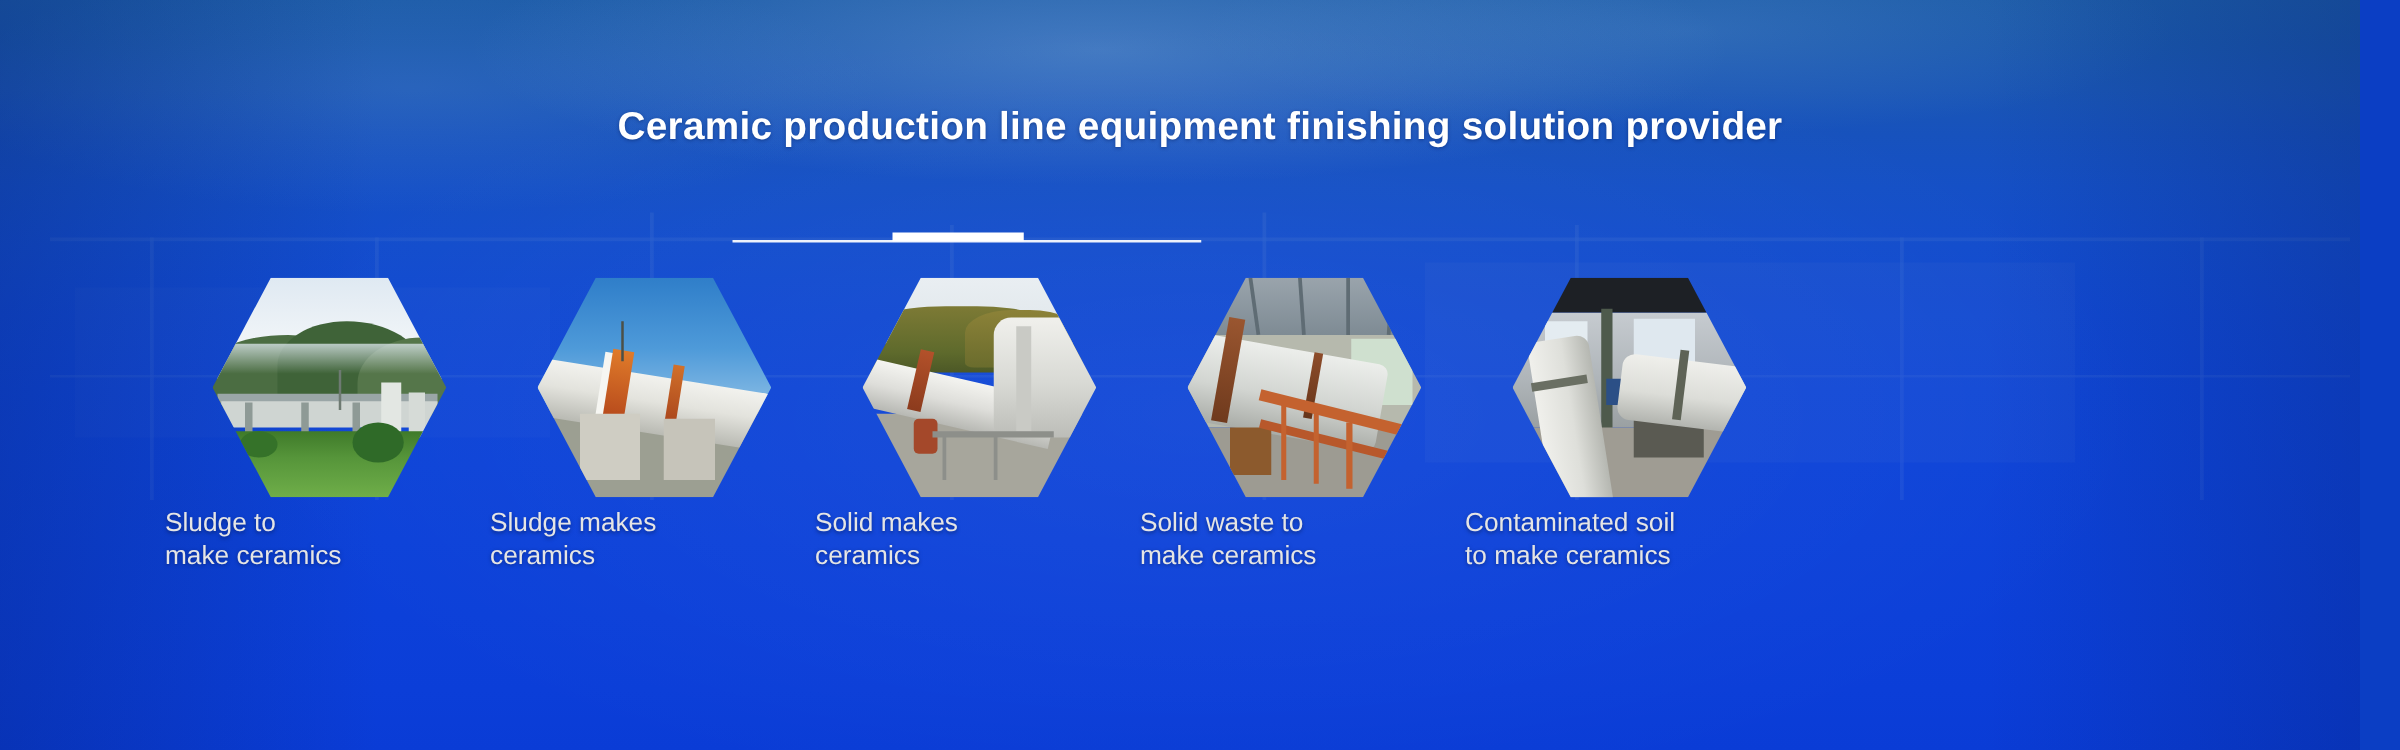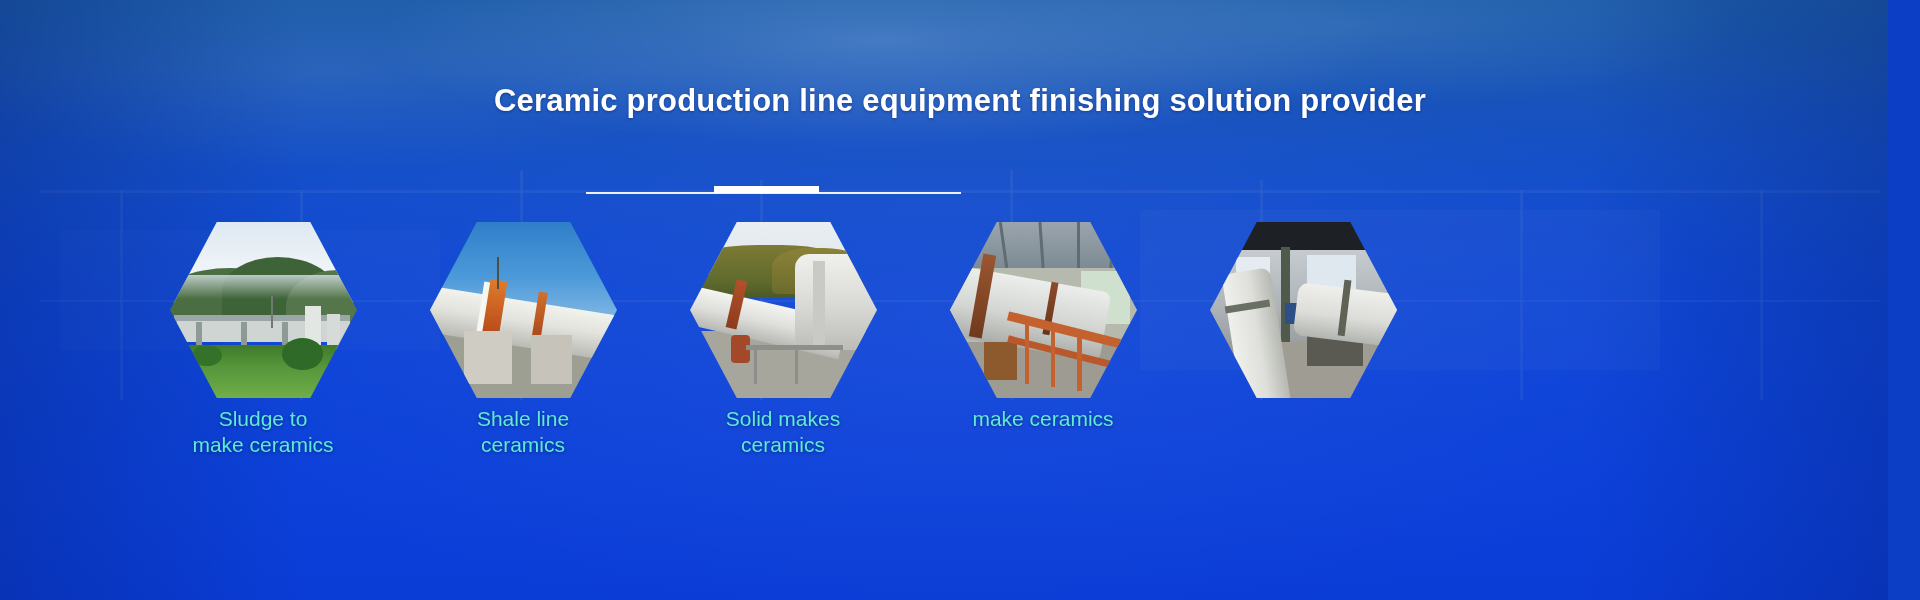--- a/index.html
+++ b/index.html
@@ -147,22 +147,22 @@
   }
   .hex .scene { position: absolute; inset: 0; }
   .hex .el { position: absolute; }
 
   
   .card-label {
     position: absolute;
     left: 0;
     top: 184px;
     width: 262px;
-    text-align: center;
-    color: #5eead4;
+    text-align: left;
+    color: #e5e5e5;
     font-size: 21px;
     line-height: 26px;
     text-shadow: 0 1px 3px rgba(5,25,80,0.55);
   }
   .card-label .l1, .card-label .l2 { display: block; white-space: nowrap; }
 
   
 
   
   .s1-sky   { left:0; top:0; width:100%; height:46%;
@@ -352,21 +352,21 @@
               <div class="el s2-gear"></div>
               <div class="el s2-band"></div>
               <div class="el s2-band2"></div>
               <div class="el s2-ant"></div>
               <div class="el s2-pier1"></div>
               <div class="el s2-pier2"></div>
             </div>
           </div>
         </div>
         <div class="card-label">
-          <span class="l1">Shale line</span>
+          <span class="l1">Sludge makes</span>
           <span class="l2">ceramics</span>
         </div>
       </div>
 
       <div class="card" style="left:652px;">
         <div class="hex-wrap">
           <div class="hex">
             <div class="scene">
               <div class="el s3-sky"></div>
               <div class="el s3-trees"></div>
@@ -408,20 +408,21 @@
               <div class="el s4-mot"></div>
               <div class="el s4-rail"></div>
               <div class="el s4-rail2"></div>
               <div class="el s4-post1"></div>
               <div class="el s4-post2"></div>
               <div class="el s4-post3"></div>
             </div>
           </div>
         </div>
         <div class="card-label">
+          <span class="l1">Solid waste to</span>
           <span class="l2">make ceramics</span>
         </div>
       </div>
 
       <div class="card" style="left:1172px;">
         <div class="hex-wrap">
           <div class="hex">
             <div class="scene">
               <div class="el s5-back"></div>
               <div class="el s5-win1"></div>
@@ -431,17 +432,21 @@
               <div class="el s5-gnd"></div>
               <div class="el s5-blue"></div>
               <div class="el s5-dark"></div>
               <div class="el s5-kilnB"></div>
               <div class="el s5-bandB"></div>
               <div class="el s5-kilnA"></div>
               <div class="el s5-bandA"></div>
             </div>
           </div>
         </div>
+        <div class="card-label">
+          <span class="l1">Contaminated soil</span>
+          <span class="l2">to make ceramics</span>
+        </div>
       </div>
 
     </div>
   </div>
 </div>
 
 </body></html>

